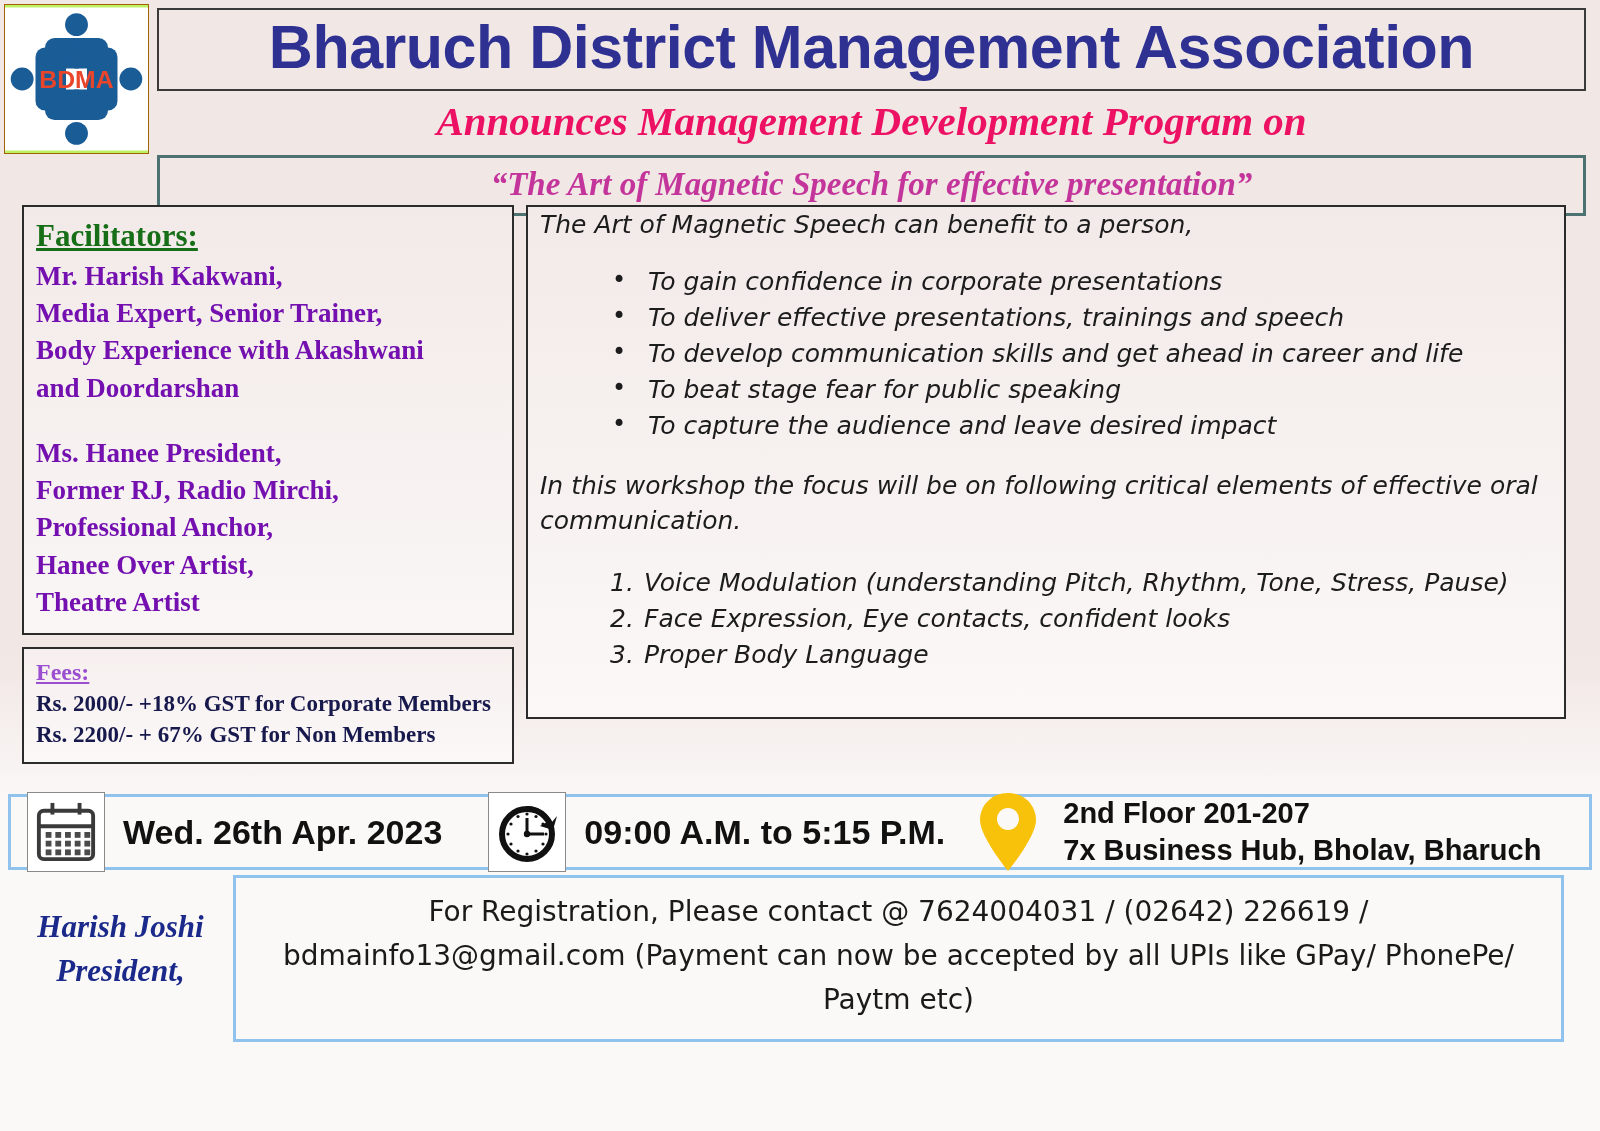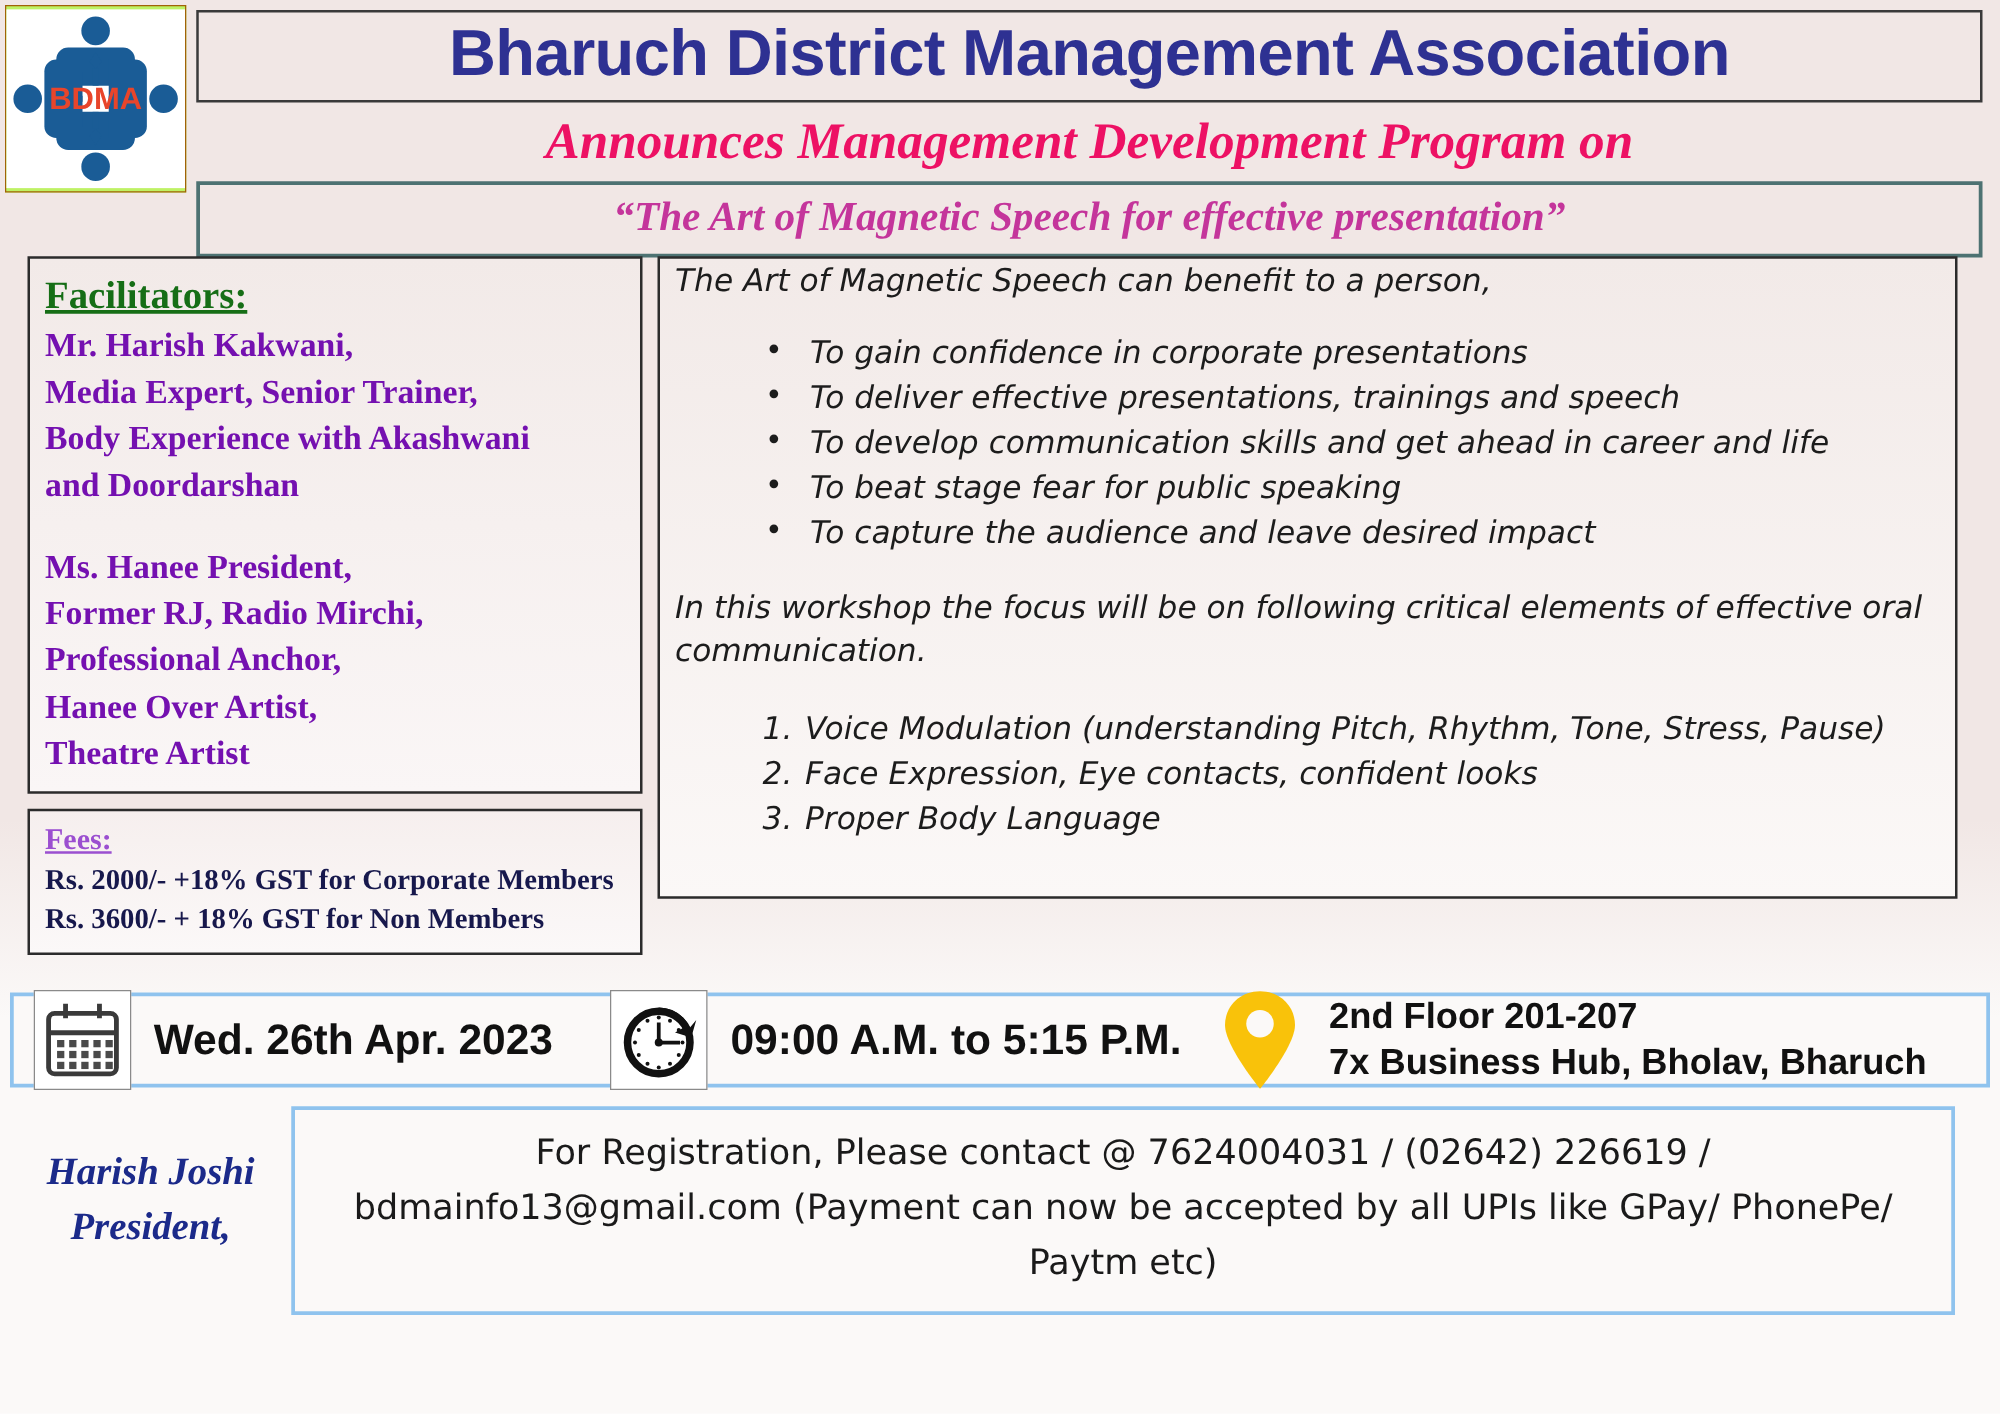--- a/index.html
+++ b/index.html
@@ -45,21 +45,21 @@
   .title-box {
     border: 2px solid #3a3a3a;
     background: #f1e7e5;
     text-align: center;
     padding: 6px 10px 10px 10px;
     margin: 4px 0 0 0;
   }
   .title-text {
     font-family: "Liberation Sans", sans-serif;
     font-weight: bold;
-    font-size: 52px;
+    font-size: 61px;
     color: #2e3192;
     letter-spacing: -0.5px;
     line-height: 1.04;
     white-space: nowrap;
   }
   .announce-text {
     font-family: "Liberation Serif", serif;
     font-style: italic;
     font-weight: bold;
     font-size: 41px;
@@ -290,21 +290,21 @@
   .info-text.addr {
     font-size: 29px;
     line-height: 1.28;
     margin-left: 14px;
   }
 
   
   .footer-row {
     display: flex;
     align-items: flex-start;
-    margin-top: 15px;
+    margin-top: 5px;
     padding: 0 8px 0 8px;
   }
   .president {
     flex: 0 0 225px;
     text-align: center;
     font-family: "Liberation Serif", serif;
     font-style: italic;
     font-weight: bold;
     font-size: 31px;
     color: #1B2A8A;
@@ -382,21 +382,21 @@
       <div class="fac-line">Ms. Hanee President,</div>
       <div class="fac-line">Former RJ, Radio Mirchi,</div>
       <div class="fac-line">Professional Anchor,</div>
       <div class="fac-line">Hanee Over Artist,</div>
       <div class="fac-line">Theatre Artist</div>
     </div>
 
     <div class="fees-box">
       <div class="fees-title">Fees:</div>
       <div class="fees-line">Rs. 2000/- +18% GST for Corporate Members</div>
-      <div class="fees-line">Rs. 3600/- + 18% GST for Non Members</div>
+      <div class="fees-line">Rs. 2200/- + 67% GST for Non Members</div>
     </div>
   </div>
 
   <div class="right-col">
     <div class="content-box">
       <div class="c-text">The Art of Magnetic Speech can benefit to a person,</div>
       <ul class="c-bullets">
         <li>To gain confidence in corporate presentations</li>
         <li>To deliver effective presentations, trainings and speech</li>
         <li>To develop communication skills and get ahead in career and life</li>

